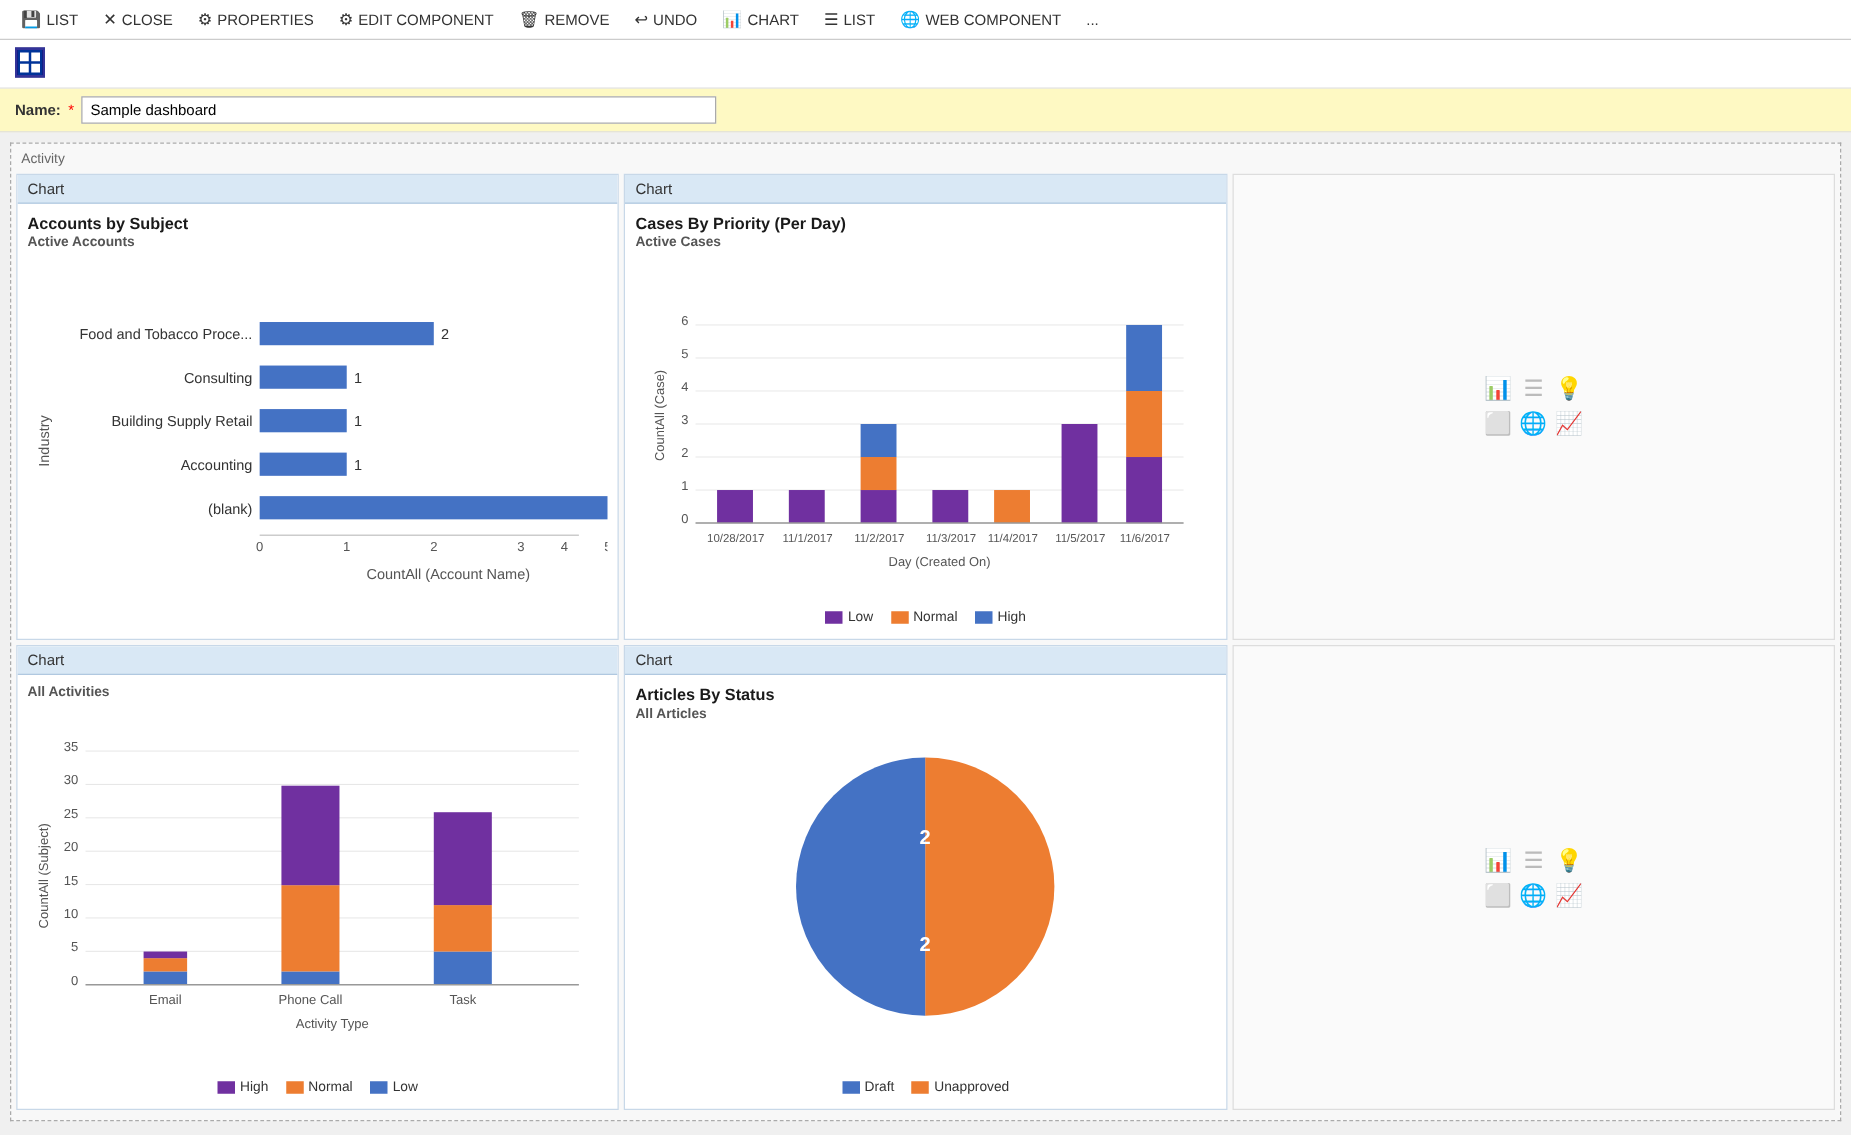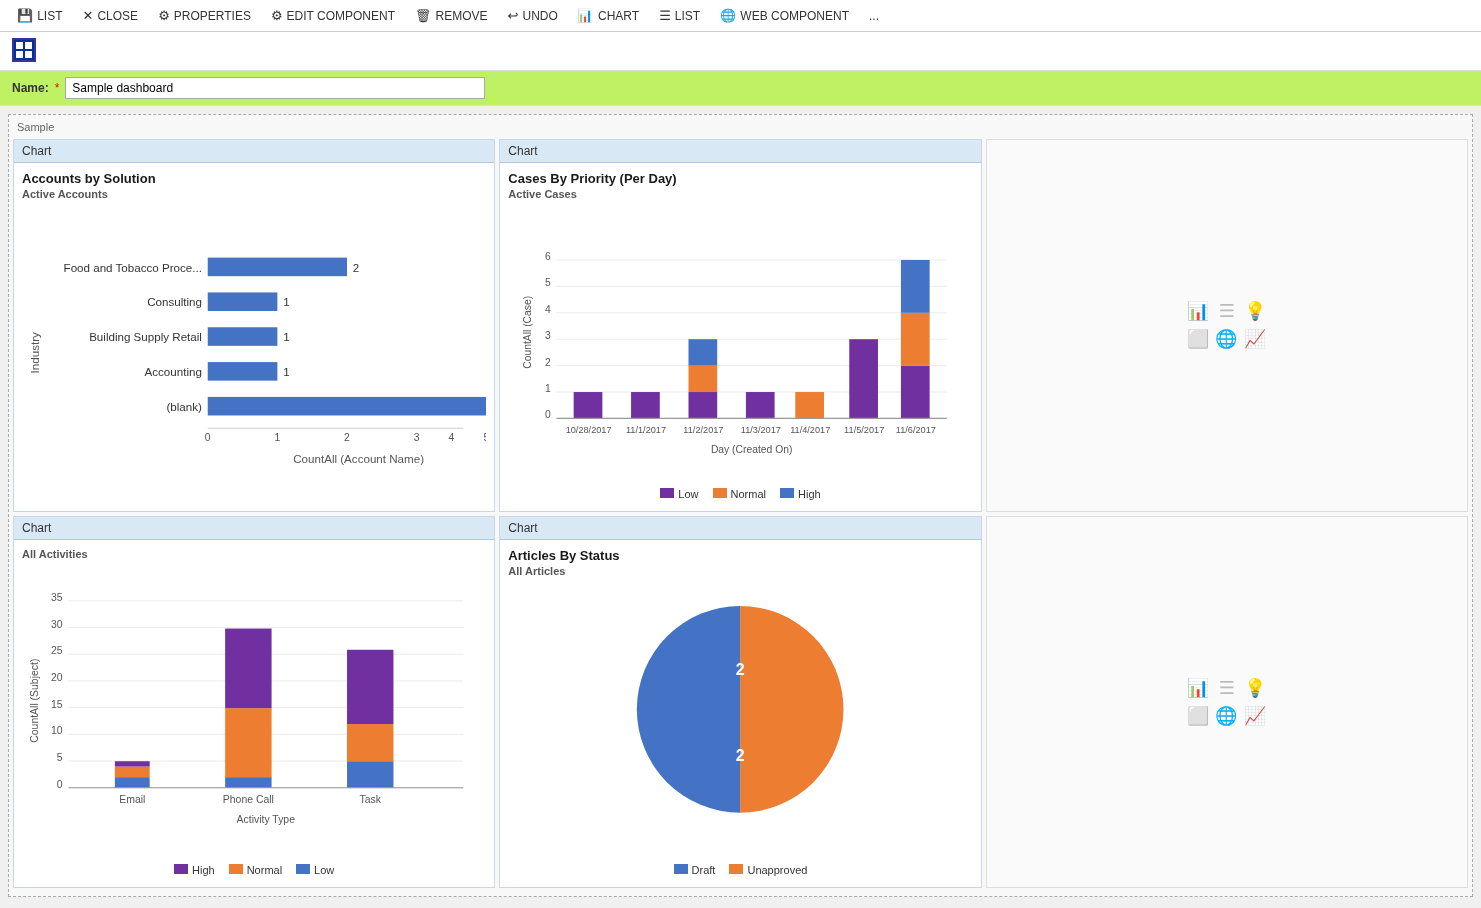--- a/index.html
+++ b/index.html
@@ -39,32 +39,32 @@
       background: #006; border: 2px solid #339;
       display: flex; align-items: center; justify-content: center;
       color: #fff; font-size: 9px;
     }
     #header-text { line-height: 1.3; }
     #header-solution { font-size: 11px; color: #555; }
     #header-title { font-size: 14px; font-weight: bold; color: #1a1a1a; }
 
     
     #name-row {
-      background: #bef264;
+      background: #fef9c3;
       padding: 6px 12px;
       border-bottom: 1px solid #ddd;
       display: flex; align-items: center; gap: 6px;
     }
     #name-label { font-size: 12px; font-weight: bold; }
     #name-required { color: red; }
     #name-input {
       border: 1px solid #aaa;
       padding: 3px 6px;
       font-size: 12px;
-      width: 420px;
+      width: 508px;
       outline: none;
     }
 
     
     #main {
       padding: 8px;
       background: #f0f0f0;
     }
 
     
@@ -135,21 +135,21 @@
     .empty-icon { font-size: 18px; color: #bbb; cursor: pointer; }
 
     
     .chart-svg { width: 100%; flex: 1; }
 
     
     .legend {
       display: flex; gap: 14px; margin-top: 6px; flex-wrap: wrap;
       justify-content: center;
     }
-    .legend-item { display: flex; align-items: flex-start; gap: 4px; font-size: 11px; }
+    .legend-item { display: flex; align-items: center; gap: 4px; font-size: 11px; }
     .legend-color { width: 14px; height: 10px; display: inline-block; }
   </style>
 </head>
 <body>
 
 <div id="toolbar">
   <button class="toolbar-btn">
     <span class="toolbar-icon">💾</span>
     <span>LIST</span>
   </button>
@@ -203,28 +203,28 @@
 </div>
 
 <div id="name-row">
   <span id="name-label">Name:</span>
   <span id="name-required">*</span>
   <input id="name-input" type="text" value="Sample dashboard" style="">
 </div>
 
 <div id="main">
   <div id="section-container">
-    <div id="section-label">Sample</div>
+    <div id="section-label">Activity</div>
 
     <div class="grid-row">
 
       <div class="chart-cell">
         <div class="chart-header">Chart</div>
         <div class="chart-body">
-          <div class="chart-title">Accounts by Solution</div>
+          <div class="chart-title">Accounts by Subject</div>
           <div class="chart-subtitle">Active Accounts</div>
           <svg class="chart-svg" viewBox="0 0 400 240" preserveAspectRatio="xMidYMid meet">
 
             <text transform="rotate(-90,15,120)" x="15" y="120" text-anchor="middle" font-size="10" fill="#555">Industry</text>
 
             <text x="155" y="50" text-anchor="end" font-size="10" fill="#333">Food and Tobacco Proce...</text>
             <rect x="160" y="38" width="120" height="16" fill="#4472C4"></rect>
             <text x="285" y="50" font-size="10" fill="#333">2</text>
 
             <text x="155" y="80" text-anchor="end" font-size="10" fill="#333">Consulting</text>

